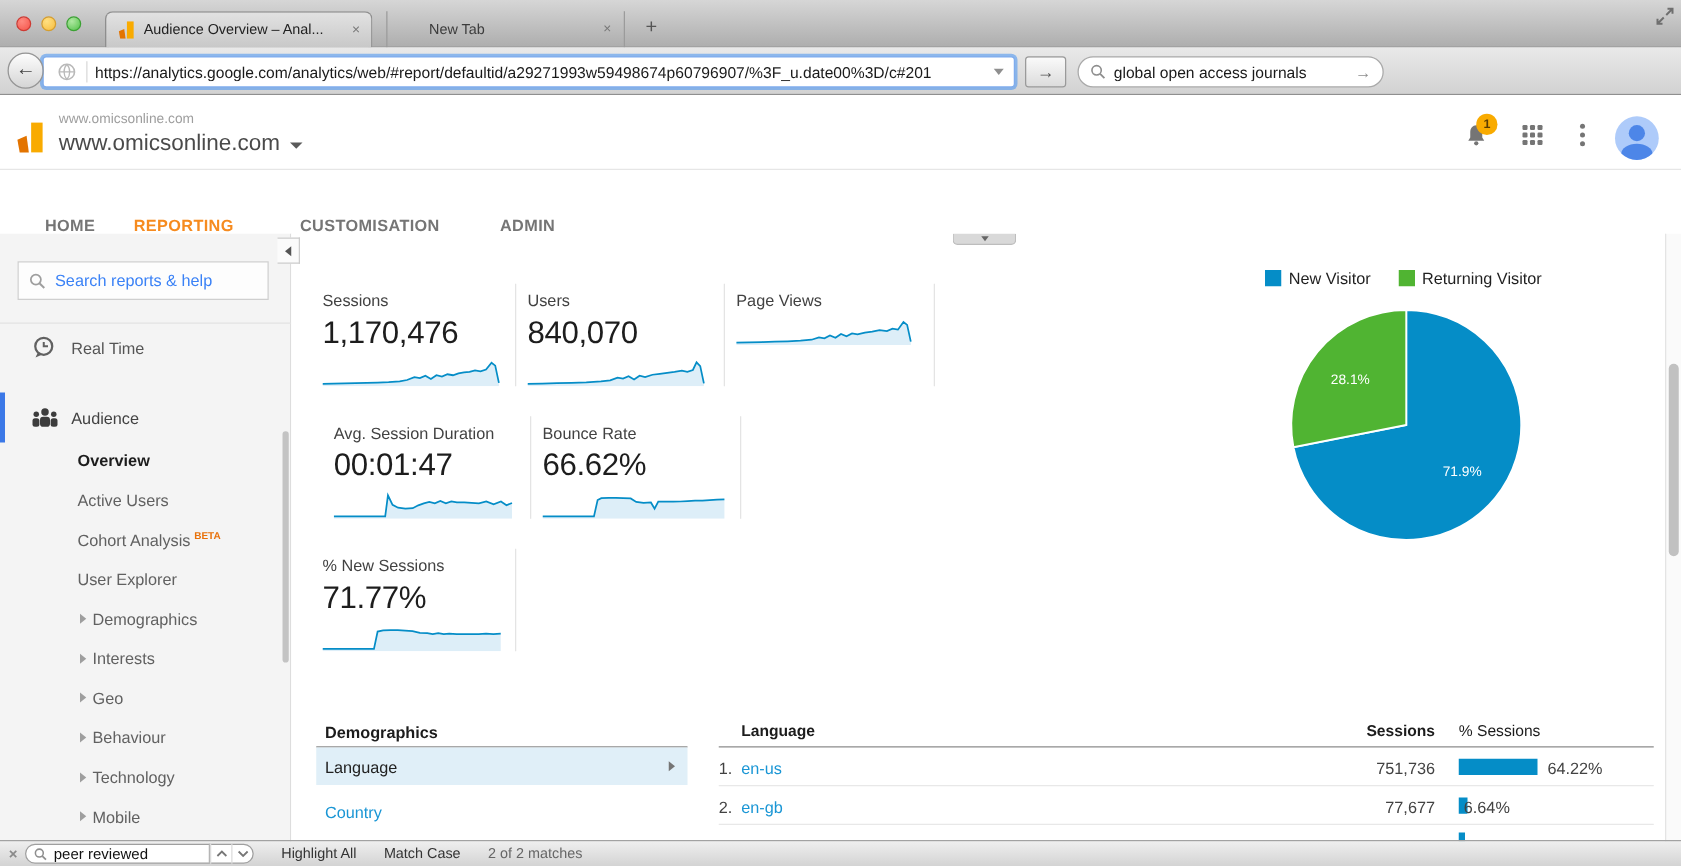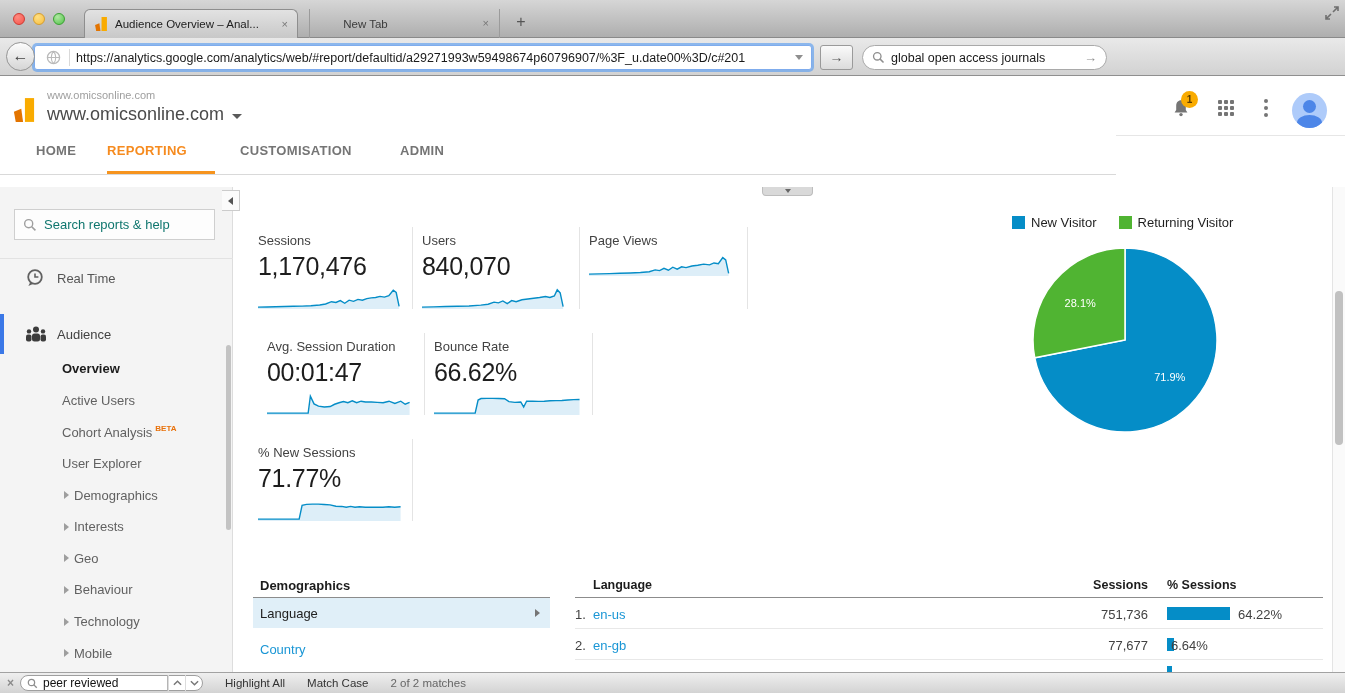--- a/index.html
+++ b/index.html
@@ -48,29 +48,29 @@
 .bell-badge{position:absolute;left:10px;top:-7px;width:17px;height:17px;border-radius:50%;background:#f9ab00;color:#5b3c00;font-size:10px;font-weight:bold;text-align:center;line-height:17px}
 .grid9{display:grid;grid-template-columns:repeat(3,4px);grid-template-rows:repeat(3,4px);gap:2px}
 .grid9 i{background:#757575;border-radius:1px}
 .kebab{display:flex;flex-direction:column;gap:3px;align-items:center}
 .kebab i{width:4px;height:4px;border-radius:50%;background:#757575}
 .avatar{position:absolute;left:1292px;top:17px;width:35px;height:35px;border-radius:50%;background:#aecbfa;overflow:hidden}
 .avatar .head{position:absolute;left:11px;top:7px;width:13px;height:13px;border-radius:50%;background:#4d86e8}
 .avatar .body{position:absolute;left:5px;top:22px;width:25px;height:16px;border-radius:50%;background:#4d86e8}
 
 
-.ga-nav{position:absolute;left:0;top:124px;width:1116px;height:51px;background:#fff;border-bottom:1px solid #d9d9d9}
+.ga-nav{position:absolute;left:0;top:154px;width:1116px;height:51px;background:#fff;border-bottom:1px solid #d9d9d9}
 .nav-item{position:absolute;top:19px;font-size:13px;font-weight:bold;letter-spacing:.3px;color:#757575}
 .nav-item.active{color:#f68b1f}
 .nav-underline{position:absolute;left:107px;bottom:0;width:108px;height:3px;background:#f6941e}
 
 
 .sidebar{position:absolute;left:0;top:187px;width:233px;height:489px;background:#f4f4f4;border-right:1px solid #ddd}
 .sb-search{position:absolute;left:14px;top:22px;width:201px;height:31px;background:#fdfdfd;border:1px solid #cfcfcf;display:flex;align-items:center;padding:0 8px;gap:7px}
-.sb-search span{font-size:13px;color:#0f766e}
+.sb-search span{font-size:13px;color:#3b82f6}
 .sb-div{position:absolute;left:0;top:71px;width:233px;height:1px;background:#e2e2e2}
 .sb-row{position:absolute;left:0;width:233px;height:28px;display:flex;align-items:center}
 .sb-row .ic{position:absolute;left:25px;width:22px;text-align:center}
 .sb-row .lbl{position:absolute;left:57px;font-size:13px;color:#555}
 .aud-bar{position:absolute;left:0;top:127px;width:4px;height:40px;background:#3b78e7}
 #audience-list{position:absolute;left:0;top:166px;width:233px}
 .aud-item{position:absolute;left:0;width:233px;height:31.6px;display:flex;align-items:center}
 .aud-item .albl{position:absolute;left:62px;font-size:13px;color:#616161}
 .aud-item.sel .albl{font-weight:bold;color:#1c1c1c}
 .aud-item.exp .albl{left:74px}
@@ -99,21 +99,21 @@
 .demo-title{font-size:13px;font-weight:bold;color:#1c1c1c;padding-left:7px}
 .demo-rule{margin-top:4px;height:1px;background:#8c8c8c}
 .demo-row{position:relative;height:30px;display:flex;align-items:center;padding-left:7px;font-size:13px;color:#212121}
 .demo-row.sel{background:#e0eff8}
 .demo-row.sel .dtri{position:absolute;right:10px;width:0;height:0;border-top:4px solid transparent;border-bottom:4px solid transparent;border-left:5px solid #757575}
 .demo-row.link{color:#1a96d5;margin-top:6px}
 .lang-table{position:absolute;left:342px;top:391px;width:748px}
 .lt-head{position:relative;height:15px}
 .lt-h-lang{position:absolute;left:18px;font-size:12.5px;font-weight:bold;color:#1c1c1c}
 .lt-h-sess{position:absolute;right:175px;font-size:12.5px;font-weight:bold;color:#1c1c1c}
-.lt-h-pct{position:absolute;left:592px;font-size:12.5px;font-weight:bold;color:#1c1c1c}
+.lt-h-pct{position:absolute;left:592px;font-size:12.5px;font-weight:normal;color:#1c1c1c}
 .lt-rule{height:1px;background:#8c8c8c;margin-top:4px}
 .lt-row{position:relative;height:31px;border-bottom:1px solid #e8e8e8;font-size:13px}
 .lt-rank{position:absolute;left:0;top:9px;color:#424242}
 .lt-lang{position:absolute;left:18px;top:9px;color:#1a96d5}
 .lt-sess{position:absolute;right:175px;top:9px;color:#424242}
 .lt-bar{position:absolute;left:592px;top:9px;height:13px;background:#058dc7}
 .lt-pct{position:absolute;top:9px;color:#424242}
 .lt-sliver{position:absolute;left:592px;top:88px;width:5px;height:7px;background:#058dc7}
 
 

